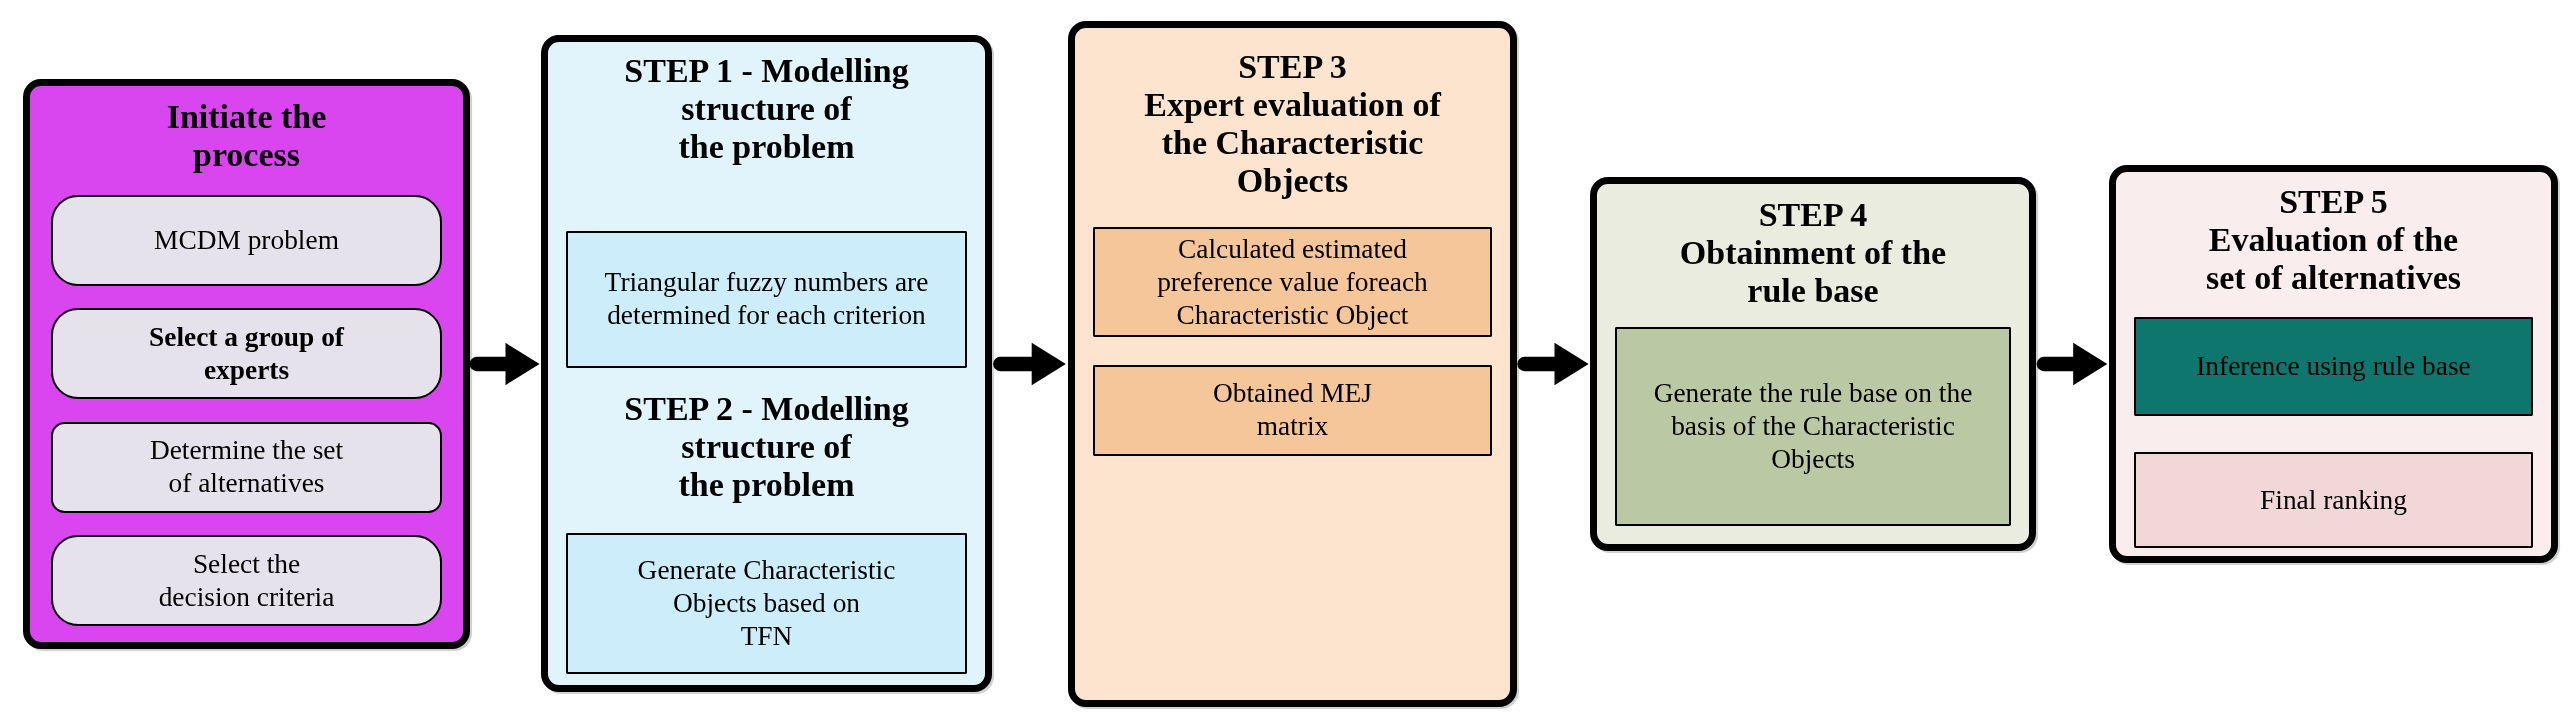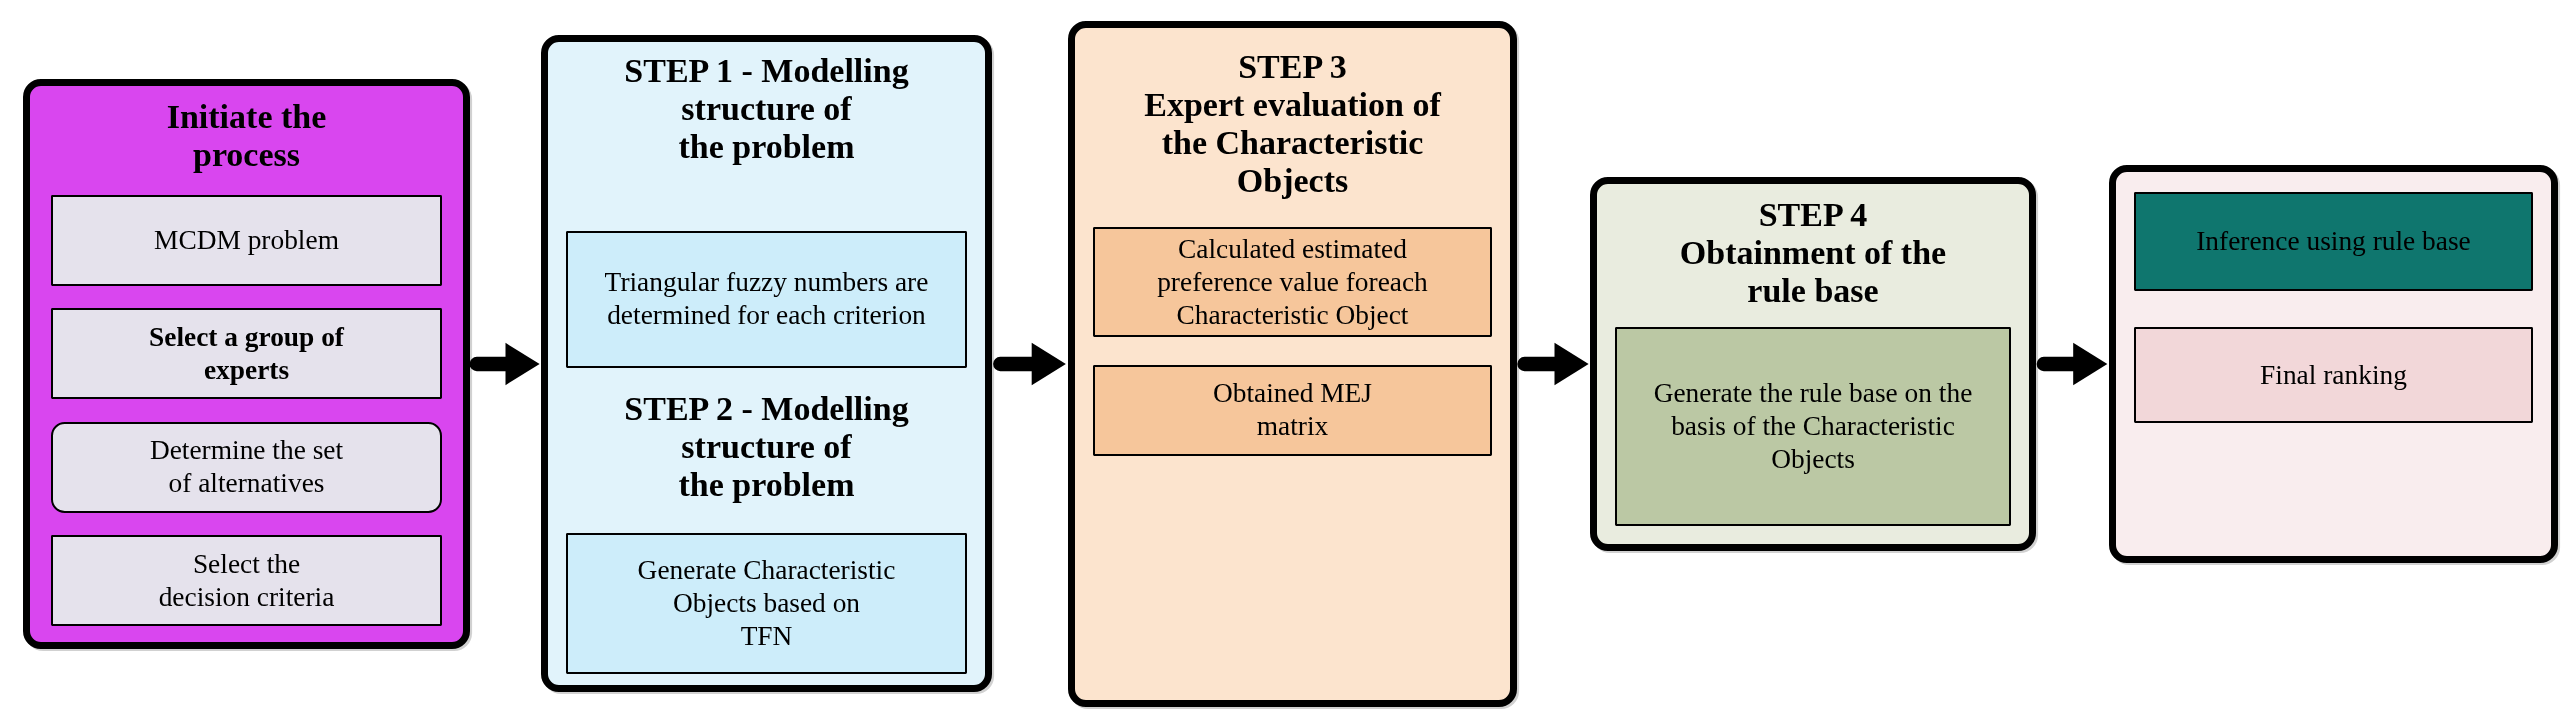--- a/index.html
+++ b/index.html
@@ -43,21 +43,21 @@
     justify-content: center;
     text-align: center;
     font-size: 27.4px;
     line-height: 1.2;
     white-space: pre-line;
     flex: none;
   }
   
   .s1 { width: 447px; height: 570px; padding: 0 20.6px; background: #f2f0f6; }
   .s1 .title { margin-top: 12.4px; }
-  .s1 .item { background: #e5e2ec; height: 91px; margin-top: 22.6px; }
+  .s1 .item { background: #e5e2ec; height: 91px; margin-top: 22.6px; border-radius: 27px; }
   .s1 .item.first { margin-top: 20.6px; }
   .s1 .item.rounded { border-radius: 13.7px; }
   
   .s2 { width: 451px; height: 657px; padding: 0 18px; background: #e1f3fb; }
   .s2 .title.t1 { margin-top: 9.6px; }
   .s2 .item.i1 { background: #cdedfa; height: 137px; margin-top: 65px; }
   .s2 .title.t2 { margin-top: 22px; }
   .s2 .item.i2 { background: #cdedfa; height: 141px; margin-top: 29px; }
   
   .s3 { width: 449px; height: 686px; padding: 0 18px; background: #fce4ce; }
@@ -147,18 +147,21 @@
 basis of the Characteristic
 Objects</div>
   </div>
 
   <svg class="arrow" width="73" height="82" viewBox="0 0 106 120">
     <line class="shaft" x1="11" y1="60" x2="60" y2="60"></line>
     <polygon class="head" points="54,29 54,91 104,60"></polygon>
   </svg>
 
   <div class="stage s5" style="background-color: rgb(249, 237, 238);">
+    <div class="title">STEP 5
+Evaluation of the
+set of alternatives</div>
     <div class="item i1" style="background-color: #0f766e;">Inference using rule base</div>
     <div class="item i2" style="background-color: rgb(242, 215, 217);">Final ranking</div>
   </div>
 
 </div>
 
 
 </body></html>

